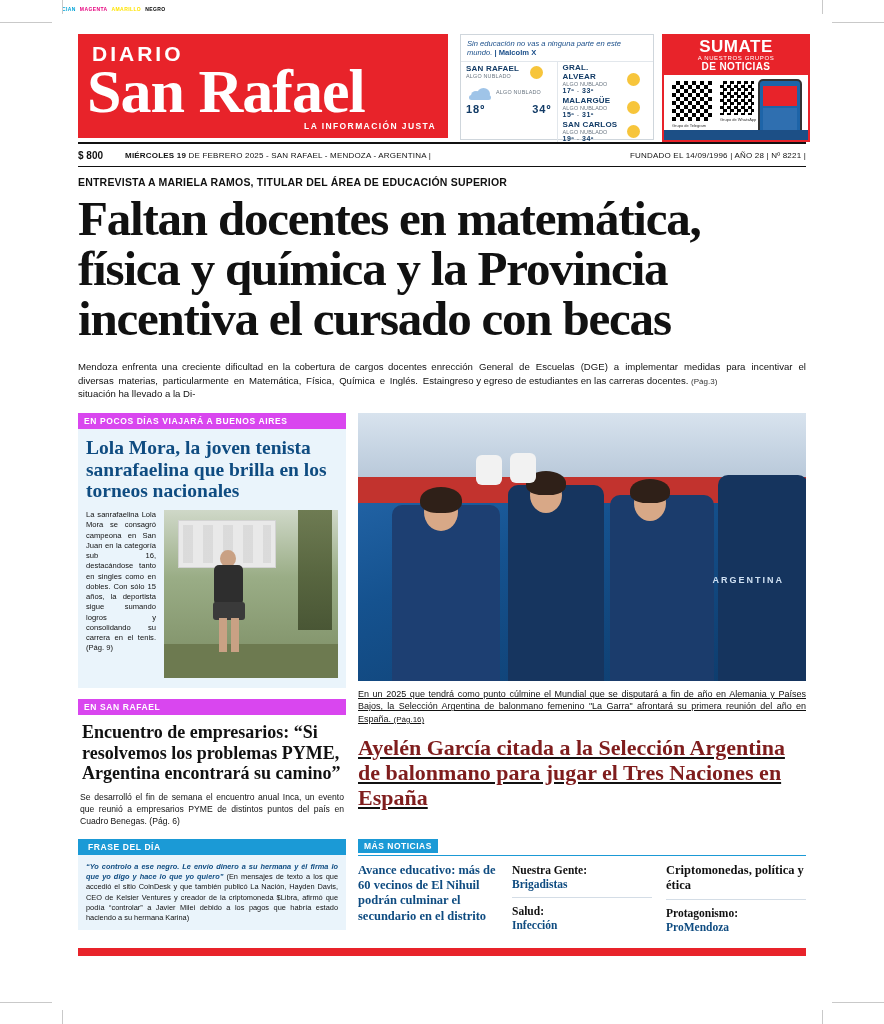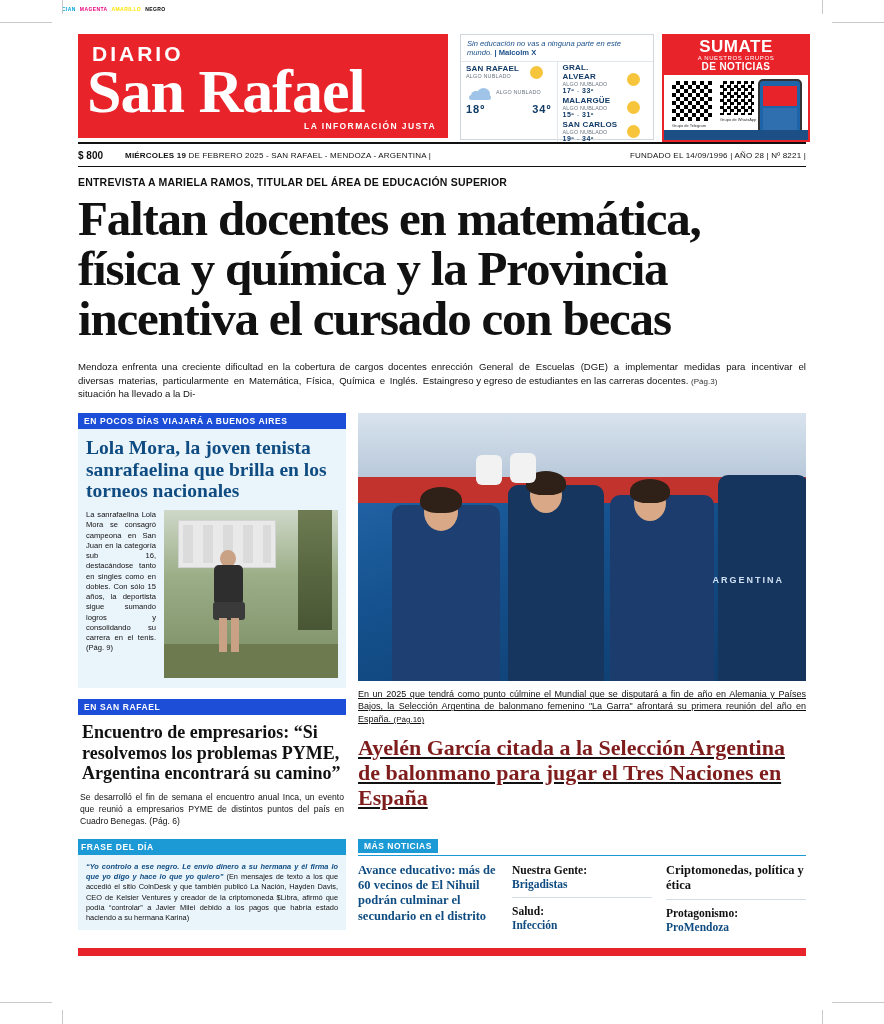--- a/index.html
+++ b/index.html
@@ -68,21 +68,21 @@
   h1.headline{margin:6px 16px 0 16px;font-family:"Liberation Serif",serif;font-weight:bold;font-size:49px;line-height:1.02;letter-spacing:-1.2px;}
   .lead{margin:16px 16px 0 16px;display:flex;font-size:9.6px;line-height:1.42;}
   .lead p{margin:0;flex:1;text-align:justify;}
   .lead .pag{font-size:8px;color:#333;}
 
   
   .grid{margin:12px 16px 0 16px;display:flex;gap:12px;}
   .colL{width:268px;}
   .colR{flex:1;text-decoration:underline;}
 
-  .bluebar{background:#1d4ed8;color:#fff;font-size:8.5px;font-weight:bold;letter-spacing:.6px;padding:3px 6px;}
+  .bluebar{background:#d946ef;color:#fff;font-size:8.5px;font-weight:bold;letter-spacing:.6px;padding:3px 6px;}
   .tint{background:#eaf4fb;padding:8px 8px 10px 8px;}
   h2.sub{margin:0;font-family:"Liberation Serif",serif;font-size:19.5px;line-height:1.12;color:#0f4c81;font-weight:bold;}
   .tennis-wrap{display:flex;gap:8px;margin-top:8px;}
   .tennis-text{width:70px;font-size:7.6px;line-height:1.35;text-align:justify;}
   .tennis-photo{flex:1;height:168px;position:relative;overflow:hidden;background:linear-gradient(#b9cfe0,#94a77f 45%,#6f7f55);}
   .tp-sky{position:absolute;inset:0;background:linear-gradient(#cfd8c8 0%,#9aad86 40%,#7b8c63 100%);}
   .tp-banner{position:absolute;left:14px;top:10px;width:96px;height:46px;background:#e9e9e9;border:1px solid #d3d3d3;}
   .tp-banner:after{content:"";position:absolute;inset:4px;background:repeating-linear-gradient(90deg,#cfcfcf 0 10px,#e9e9e9 10px 20px);opacity:.55;}
   .tp-person{position:absolute;left:44px;top:40px;width:42px;height:110px;}
   .tp-head{position:absolute;left:12px;top:0;width:16px;height:17px;border-radius:50%;background:#c9a184;}
@@ -119,21 +119,21 @@
   h2.big2{margin:9px 0 0 0;font-family:"Liberation Serif",serif;font-size:22px;line-height:1.14;font-weight:bold;color:#7f1d1d;}
 
   .art2{margin-top:11px;}
   h2.sub2{margin:7px 0 0 0;font-family:"Liberation Serif",serif;font-size:18px;line-height:1.14;font-weight:bold;color:#111;padding:0 4px;}
   .art2 p{margin:7px 0 0 0;font-size:8.6px;line-height:1.4;text-align:justify;padding:0 2px;}
 
   
   .bottom{margin:12px 16px 0 16px;display:flex;gap:12px;}
   .bl{width:268px;}
   .br{flex:1;}
-  .frasebar{background:#1b9ad6;color:#fff;font-size:8.5px;font-weight:bold;letter-spacing:.6px;padding:3px 3px;}
+  .frasebar{background:#1b9ad6;color:#fff;font-size:8.5px;font-weight:bold;letter-spacing:.6px;padding:3px 10px;}
   .frase{background:#eaf4fb;padding:7px 8px;font-size:7.4px;line-height:1.38;text-align:justify;}
   .frase .q{color:#0f4c81;font-weight:bold;font-style:italic;}
   .morebar{display:flex;align-items:center;gap:6px;border-bottom:1px solid #1b9ad6;padding-bottom:2px;}
   .morebar .tag{background:#1b9ad6;color:#fff;font-size:8.5px;font-weight:bold;padding:2px 6px;letter-spacing:.5px;}
   .morecols{display:flex;gap:14px;margin-top:7px;}
   .mc{flex:1;font-family:"Liberation Serif",serif;}
   .mc .t{font-size:12.5px;font-weight:bold;line-height:1.22;color:#111;}
   .mc .t.blue{color:#0f4c81;}
   .mc .t.small{font-size:11.5px;}
   .mc .sep{height:1px;background:#d4dde6;margin:6px 0;}

